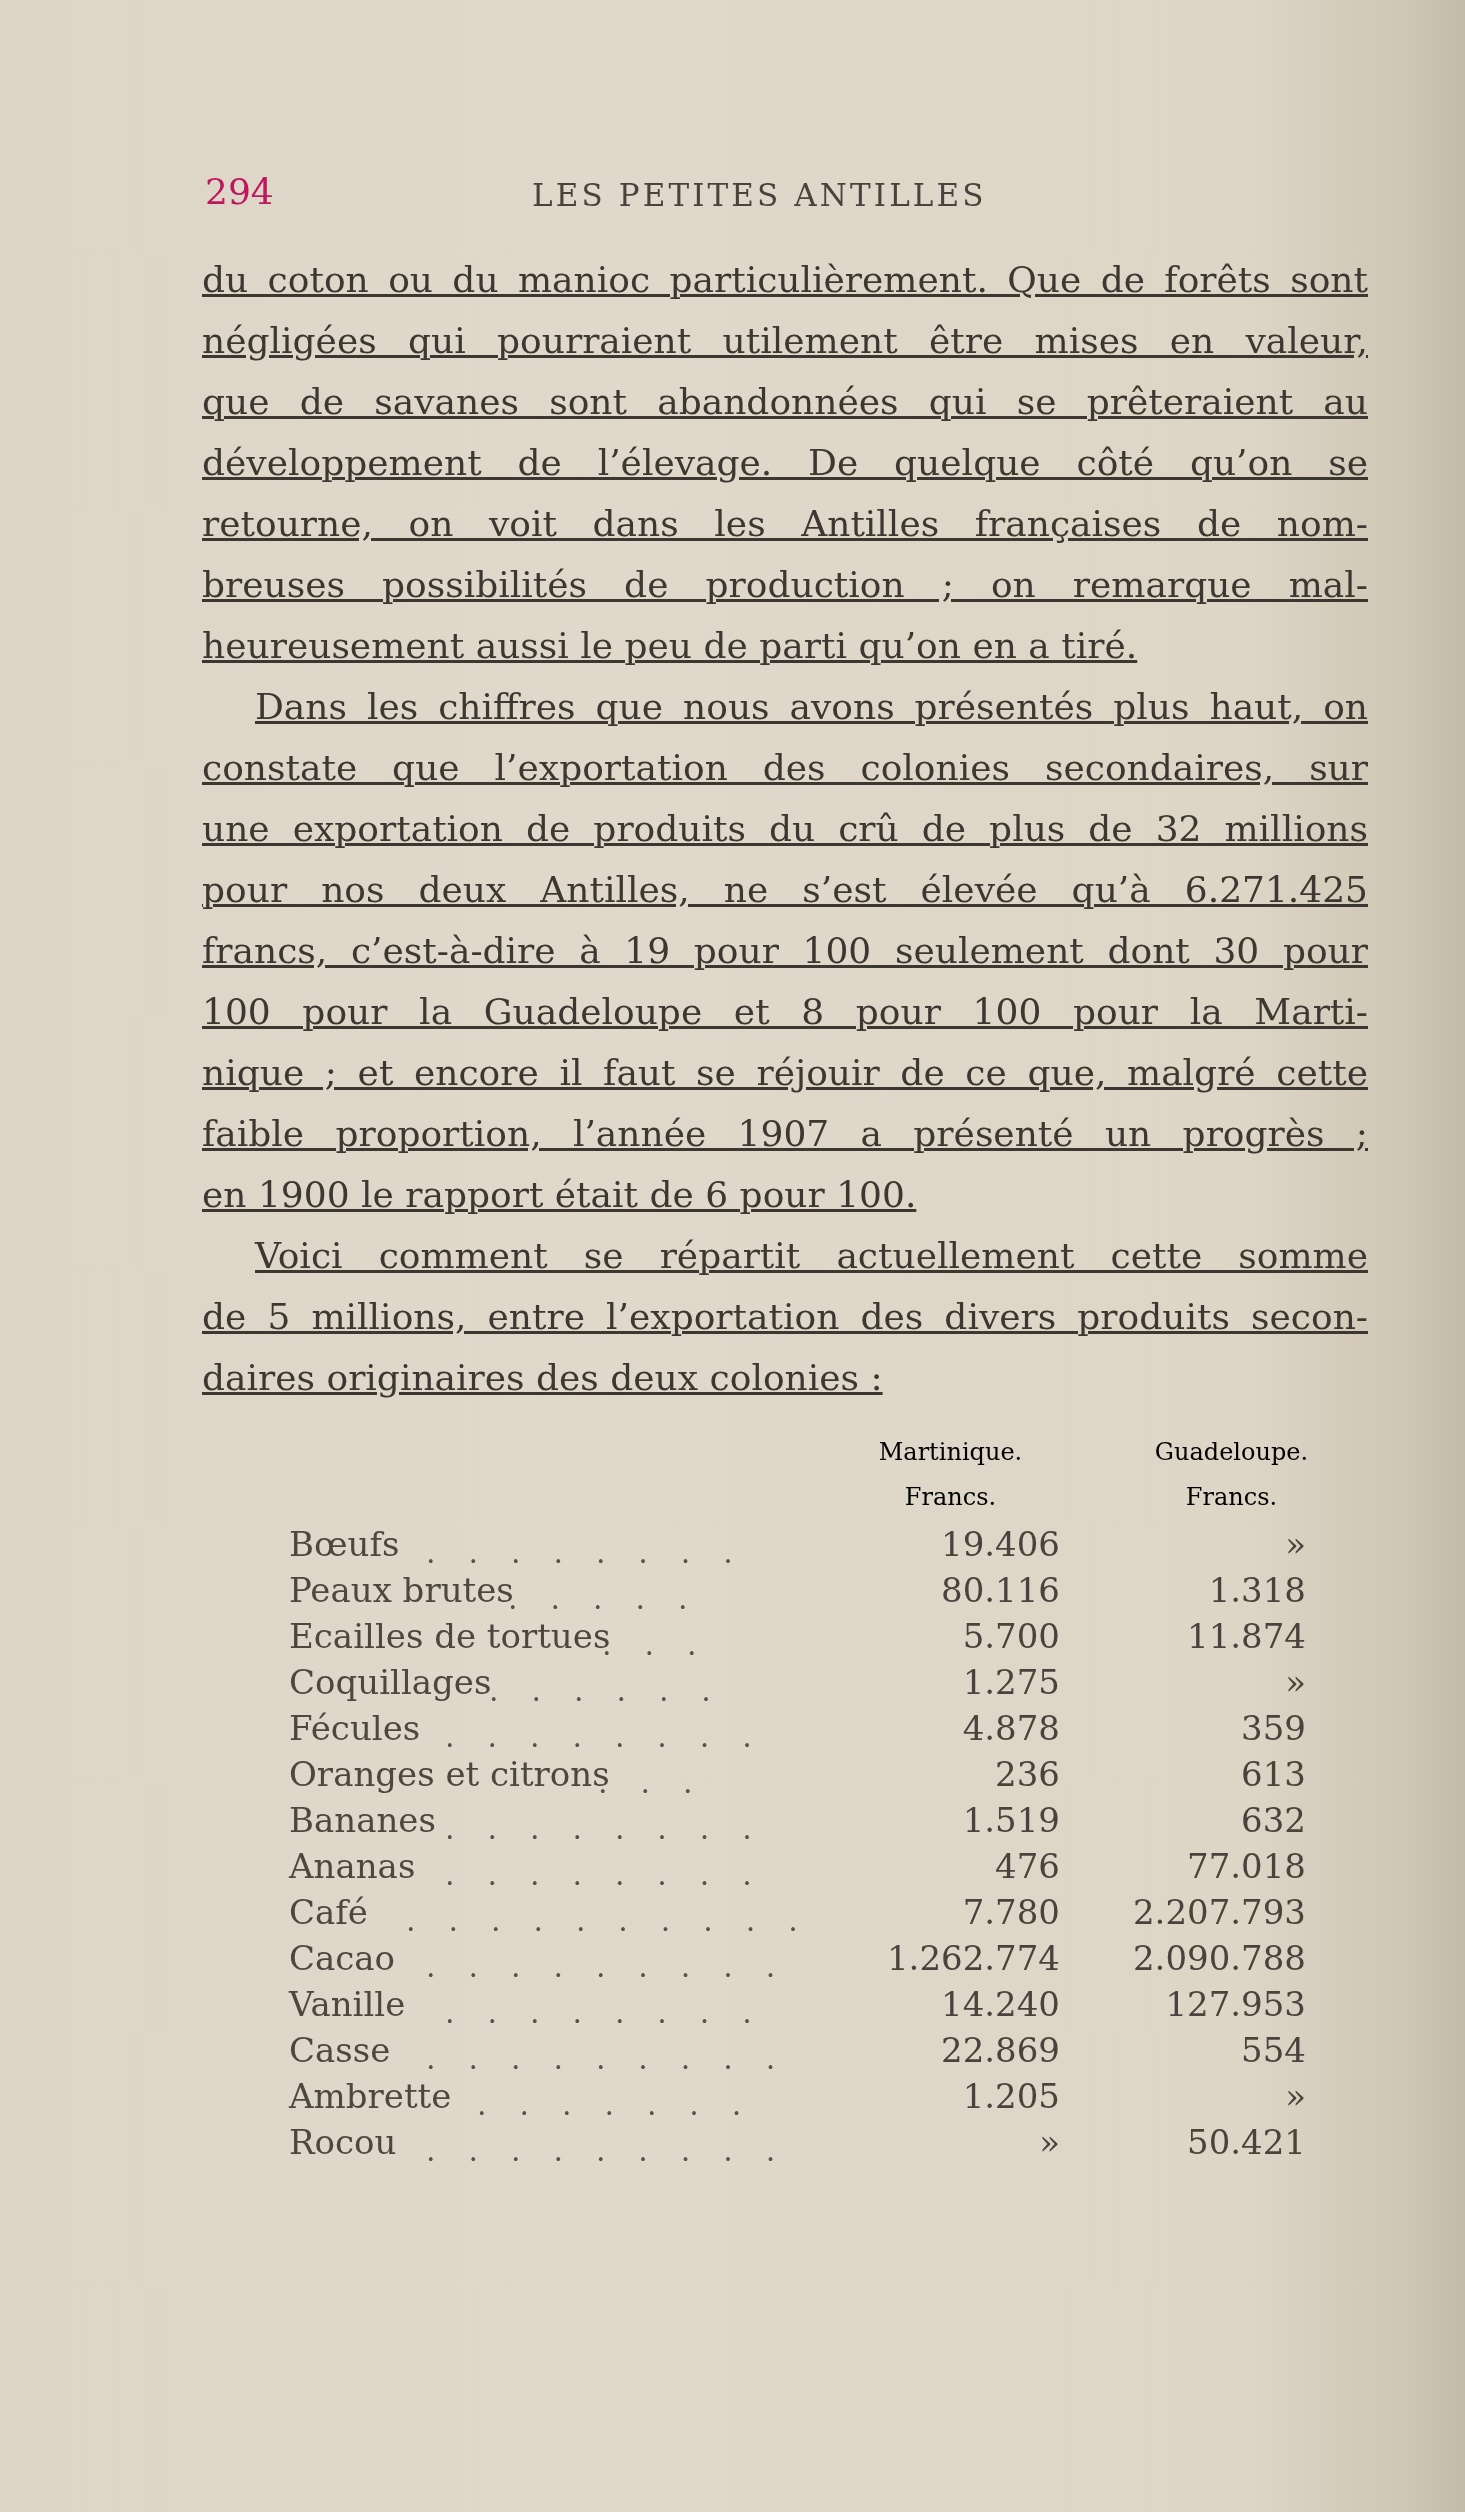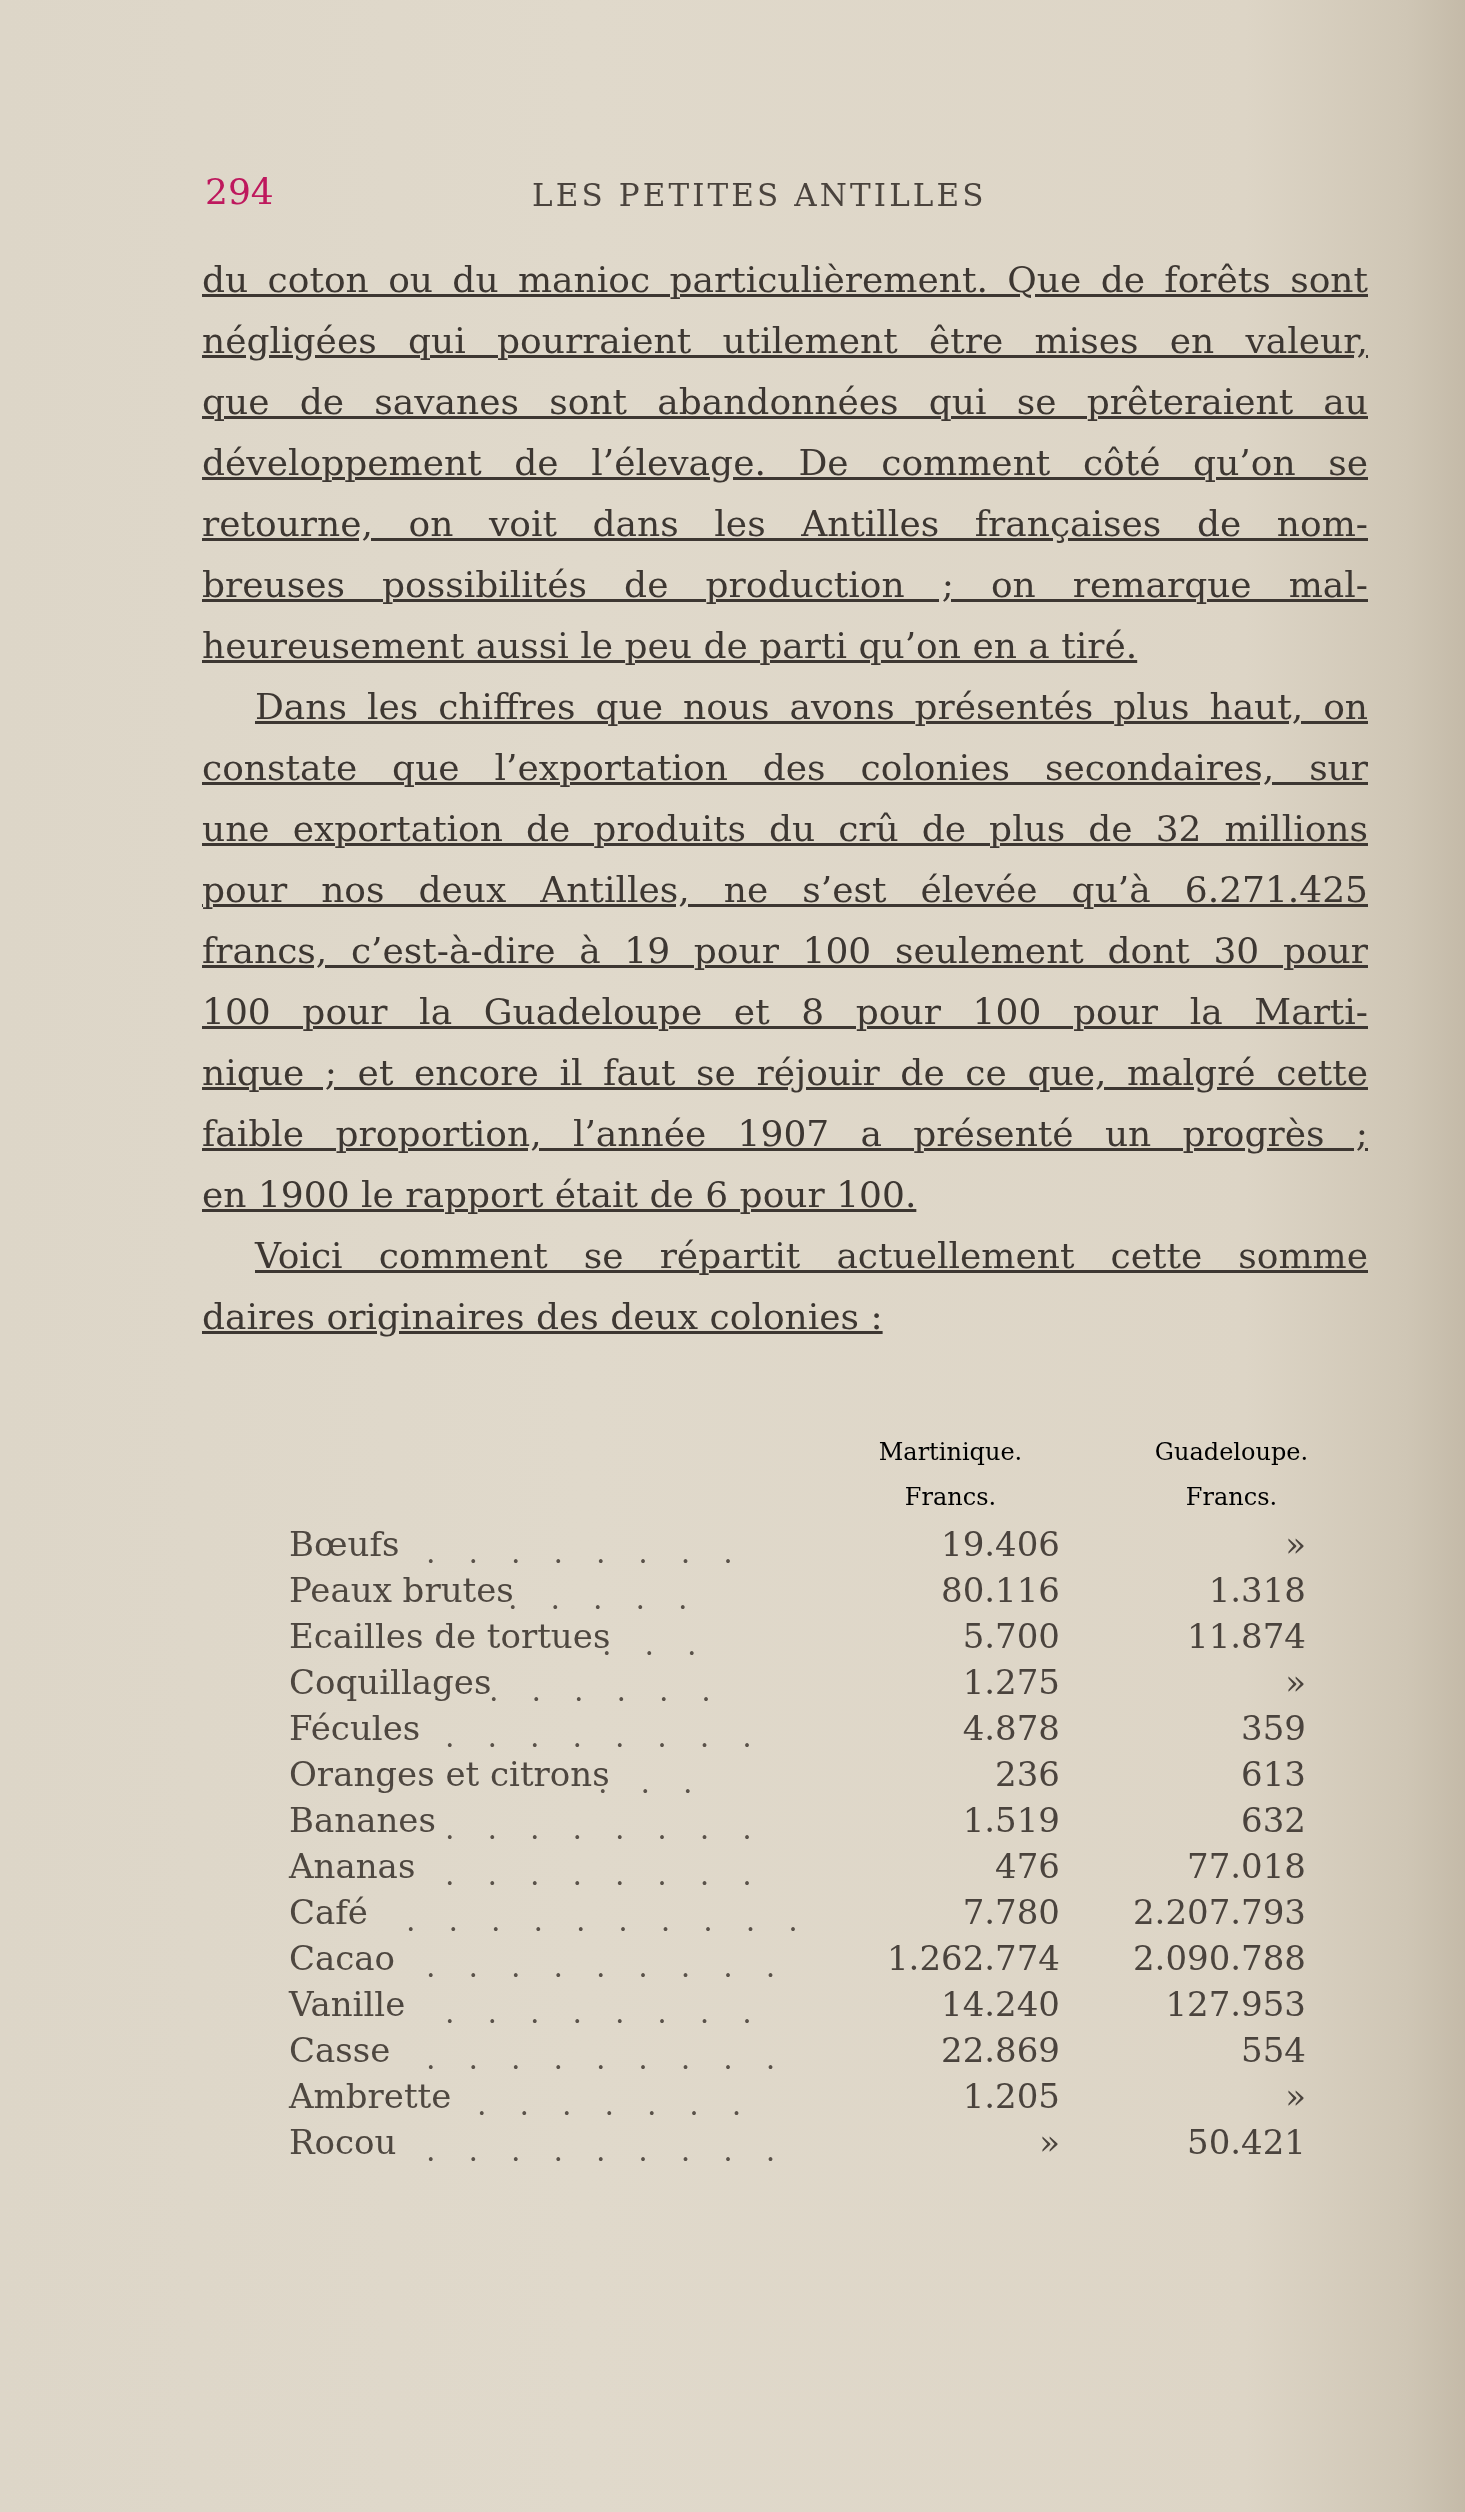--- a/index.html
+++ b/index.html
@@ -135,38 +135,39 @@
   <div class="running-head">
     <span class="page-number">294</span>
     <span class="running-title">LES PETITES ANTILLES</span>
   </div>
 
   <div class="body-text">
     <p>
       <span class="line">du coton ou du manioc particulièrement. Que de forêts sont</span>
       <span class="line">négligées qui pourraient utilement être mises en valeur,</span>
       <span class="line">que de savanes sont abandonnées qui se prêteraient au</span>
-      <span class="line">développement de l’élevage. De comment côté qu’on se</span>
+      <span class="line">développement de l’élevage. De quelque côté qu’on se</span>
       <span class="line">retourne, on voit dans les Antilles françaises de nom-</span>
       <span class="line">breuses possibilités de production ; on remarque mal-</span>
       <span class="line last">heureusement aussi le peu de parti qu’on en a tiré.</span>
     </p>
     <p>
       <span class="line" style="padding-left:53px;box-sizing:border-box;">Dans les chiffres que nous avons présentés plus haut, on</span>
       <span class="line">constate que l’exportation des colonies secondaires, sur</span>
       <span class="line">une exportation de produits du crû de plus de 32 millions</span>
       <span class="line">pour nos deux Antilles, ne s’est élevée qu’à 6.271.425</span>
       <span class="line">francs, c’est-à-dire à 19 pour 100 seulement dont 30 pour</span>
       <span class="line">100 pour la Guadeloupe et 8 pour 100 pour la Marti-</span>
       <span class="line">nique ; et encore il faut se réjouir de ce que, malgré cette</span>
       <span class="line">faible proportion, l’année 1907 a présenté un progrès ;</span>
       <span class="line last">en 1900 le rapport était de 6 pour 100.</span>
     </p>
     <p>
       <span class="line" style="padding-left:53px;box-sizing:border-box;">Voici comment se répartit actuellement cette somme</span>
+      <span class="line">de 5 millions, entre l’exportation des divers produits secon-</span>
       <span class="line last">daires originaires des deux colonies :</span>
     </p>
   </div>
 
   <div class="table">
     <div class="table-head">
       <span class="th col1 row1">Martinique.</span>
       <span class="th col2 row1">Guadeloupe.</span>
       <span class="th col1 row2">Francs.</span>
       <span class="th col2 row2">Francs.</span>

